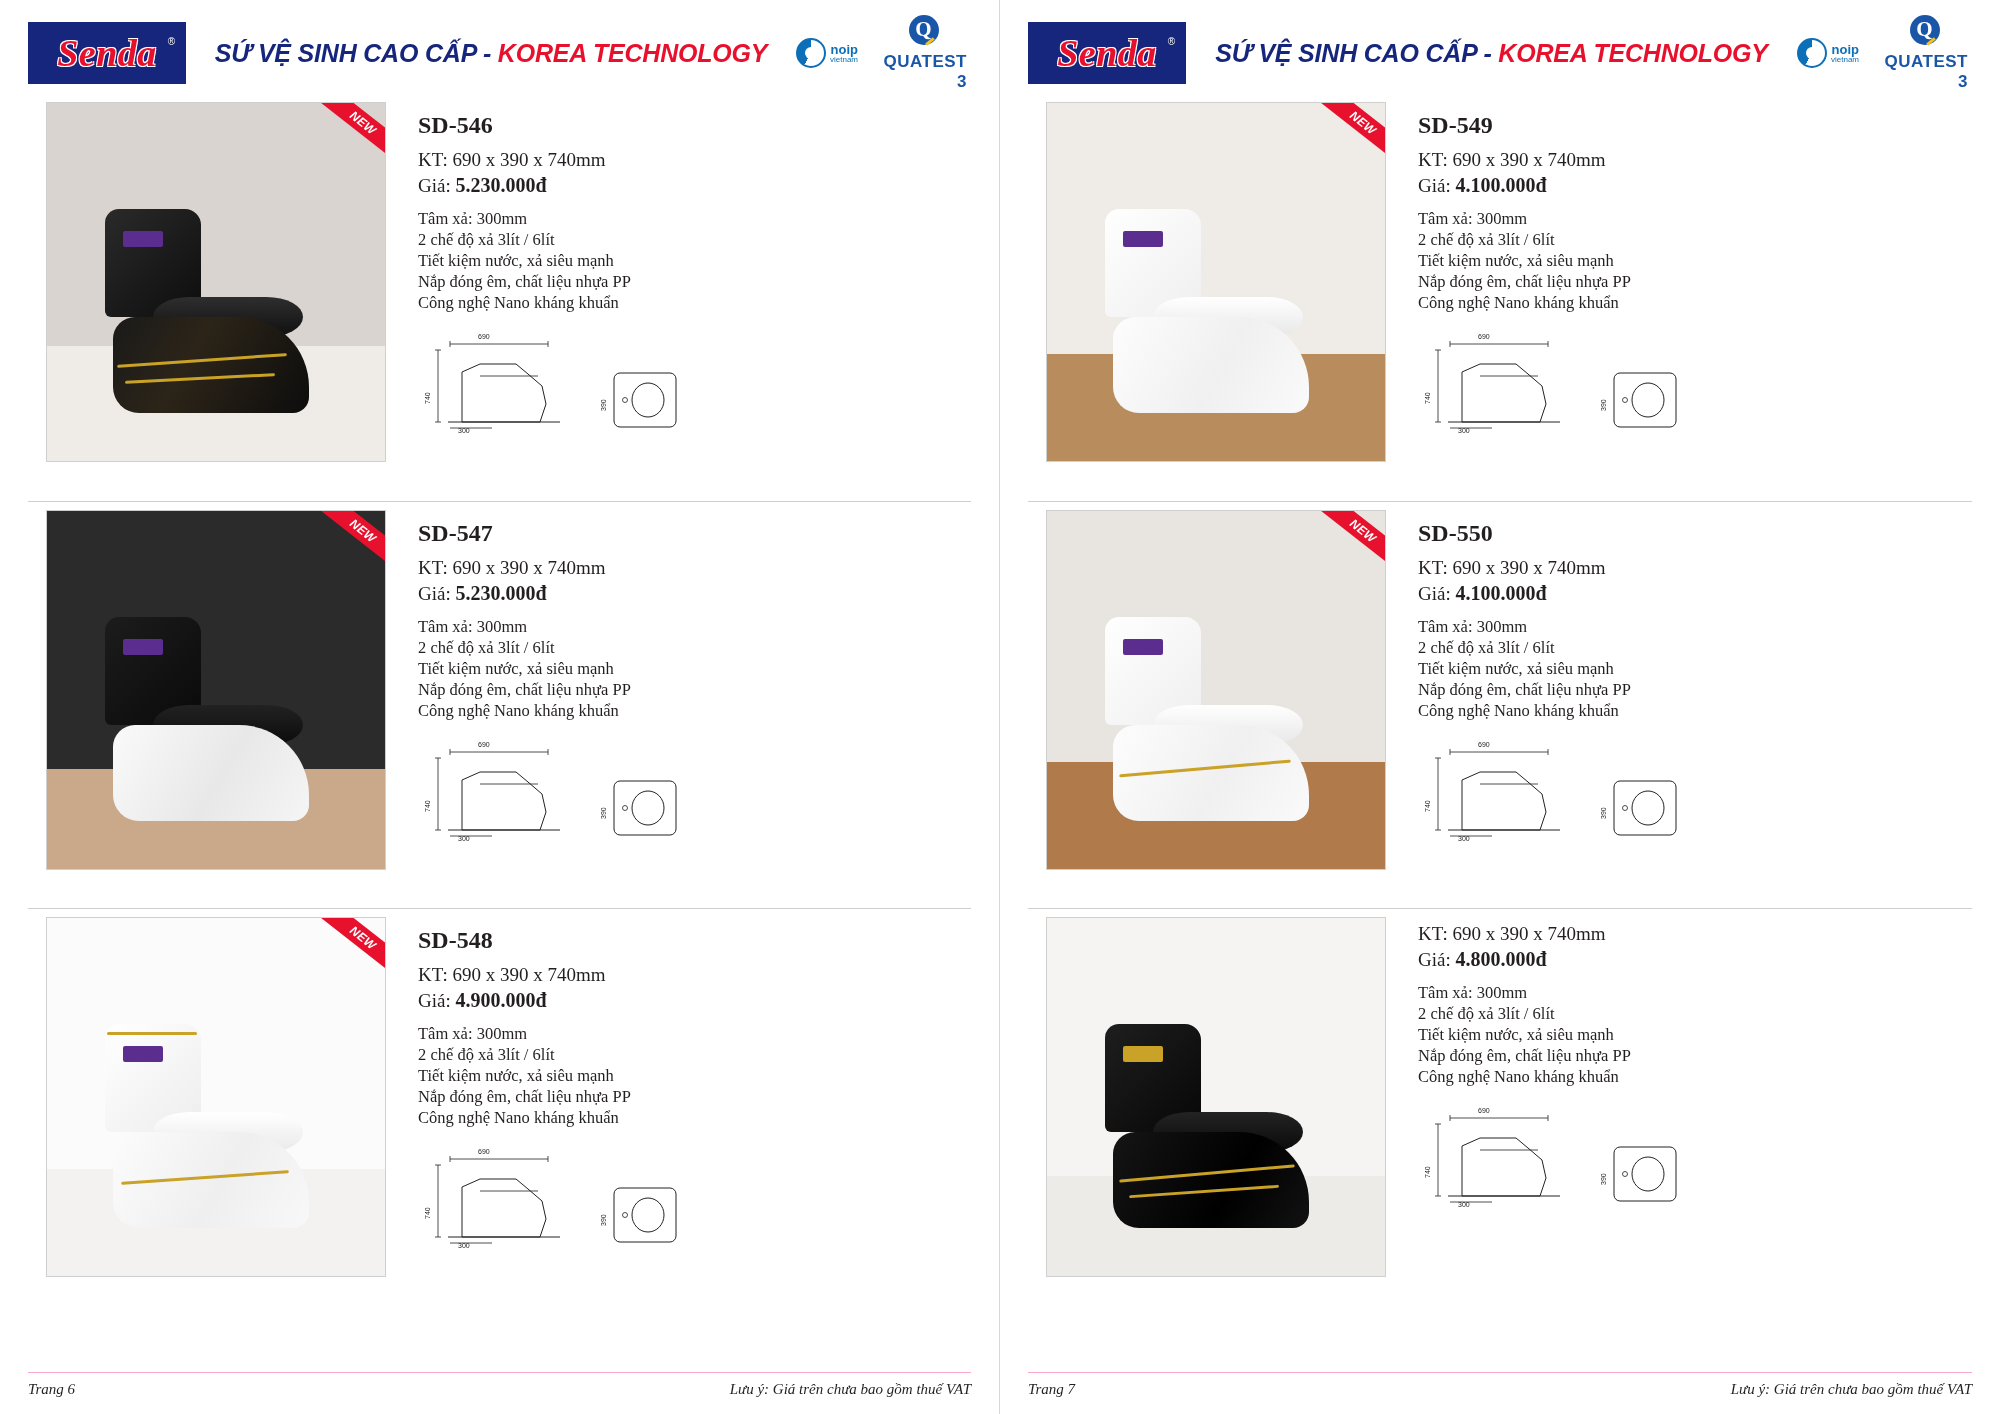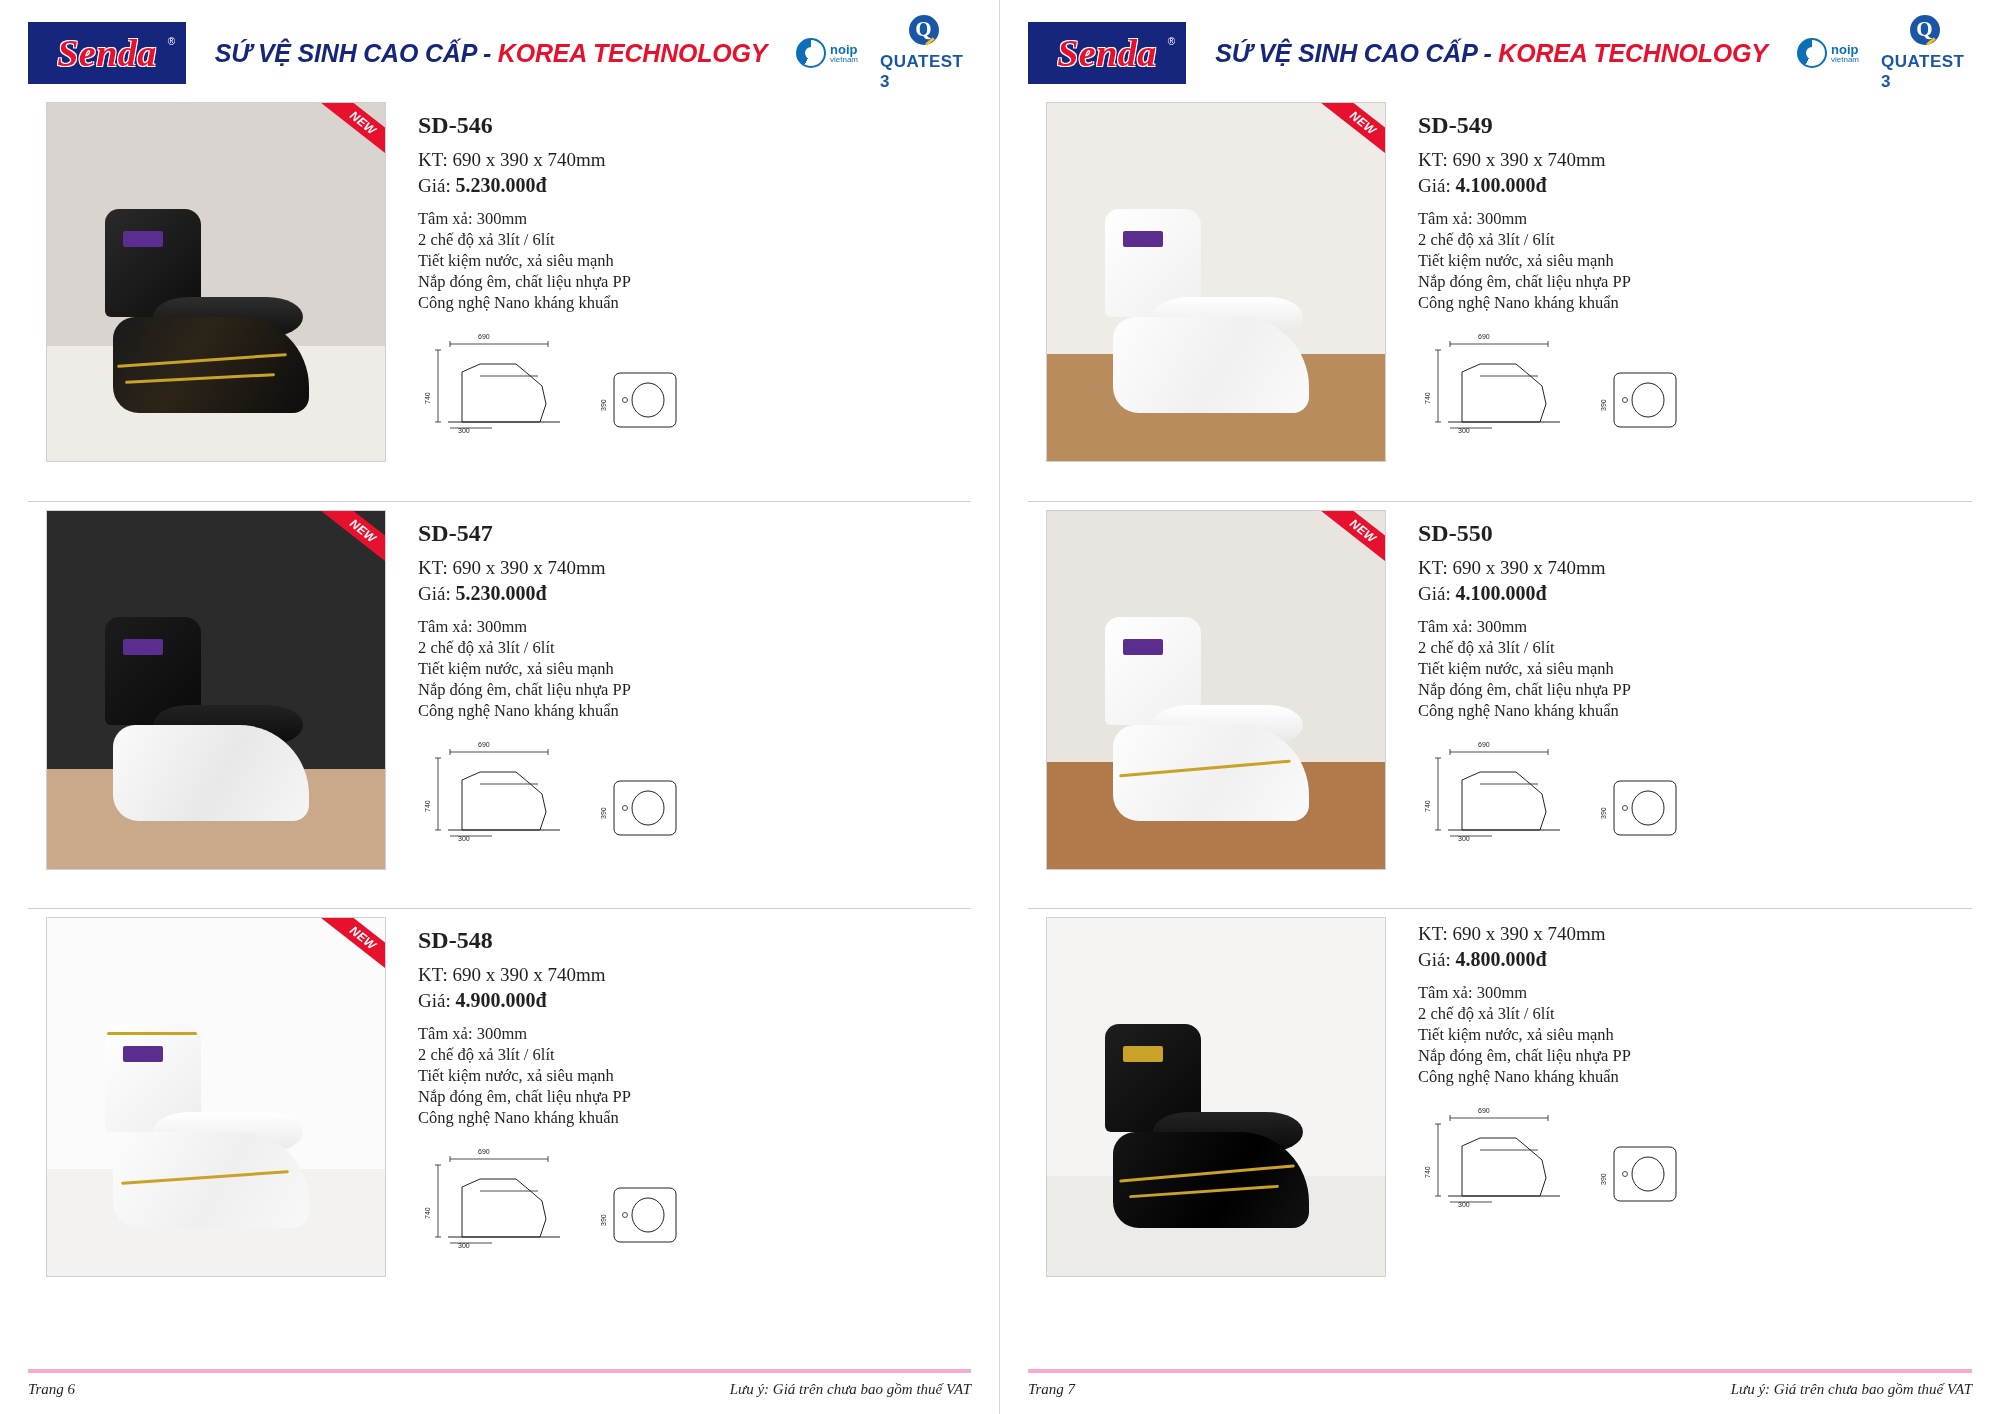--- a/index.html
+++ b/index.html
@@ -21,20 +21,21 @@
     background: #fff;
   }
   .page-left { border-right: 1px solid #d8d8d8; }
 
   
   .header {
     height: 62px;
     display: flex;
     align-items: stretch;
     margin-bottom: 10px;
+    text-align: right;
   }
   .logo-box {
     width: 158px;
     background: #16267c;
     border: 2px solid #16267c;
     display: flex; align-items: center; justify-content: center;
     position: relative;
     flex: 0 0 158px;
   }
   .logo-inner {
@@ -254,21 +255,21 @@
     margin-top: 16px;
     padding-left: 2px;
   }
   .tech svg { display: block; }
 
   
   .footer {
     position: absolute;
     left: 28px; right: 28px;
     bottom: 16px;
-    border-top: 4px solid #f9a8d4;
+    border-top: 1px solid #f9a8d4;
     padding-top: 8px;
     display: flex;
     justify-content: space-between;
     align-items: center;
     font-style: italic;
     font-size: 15px;
     color: #231f20;
   }
 </style>
 </head>

